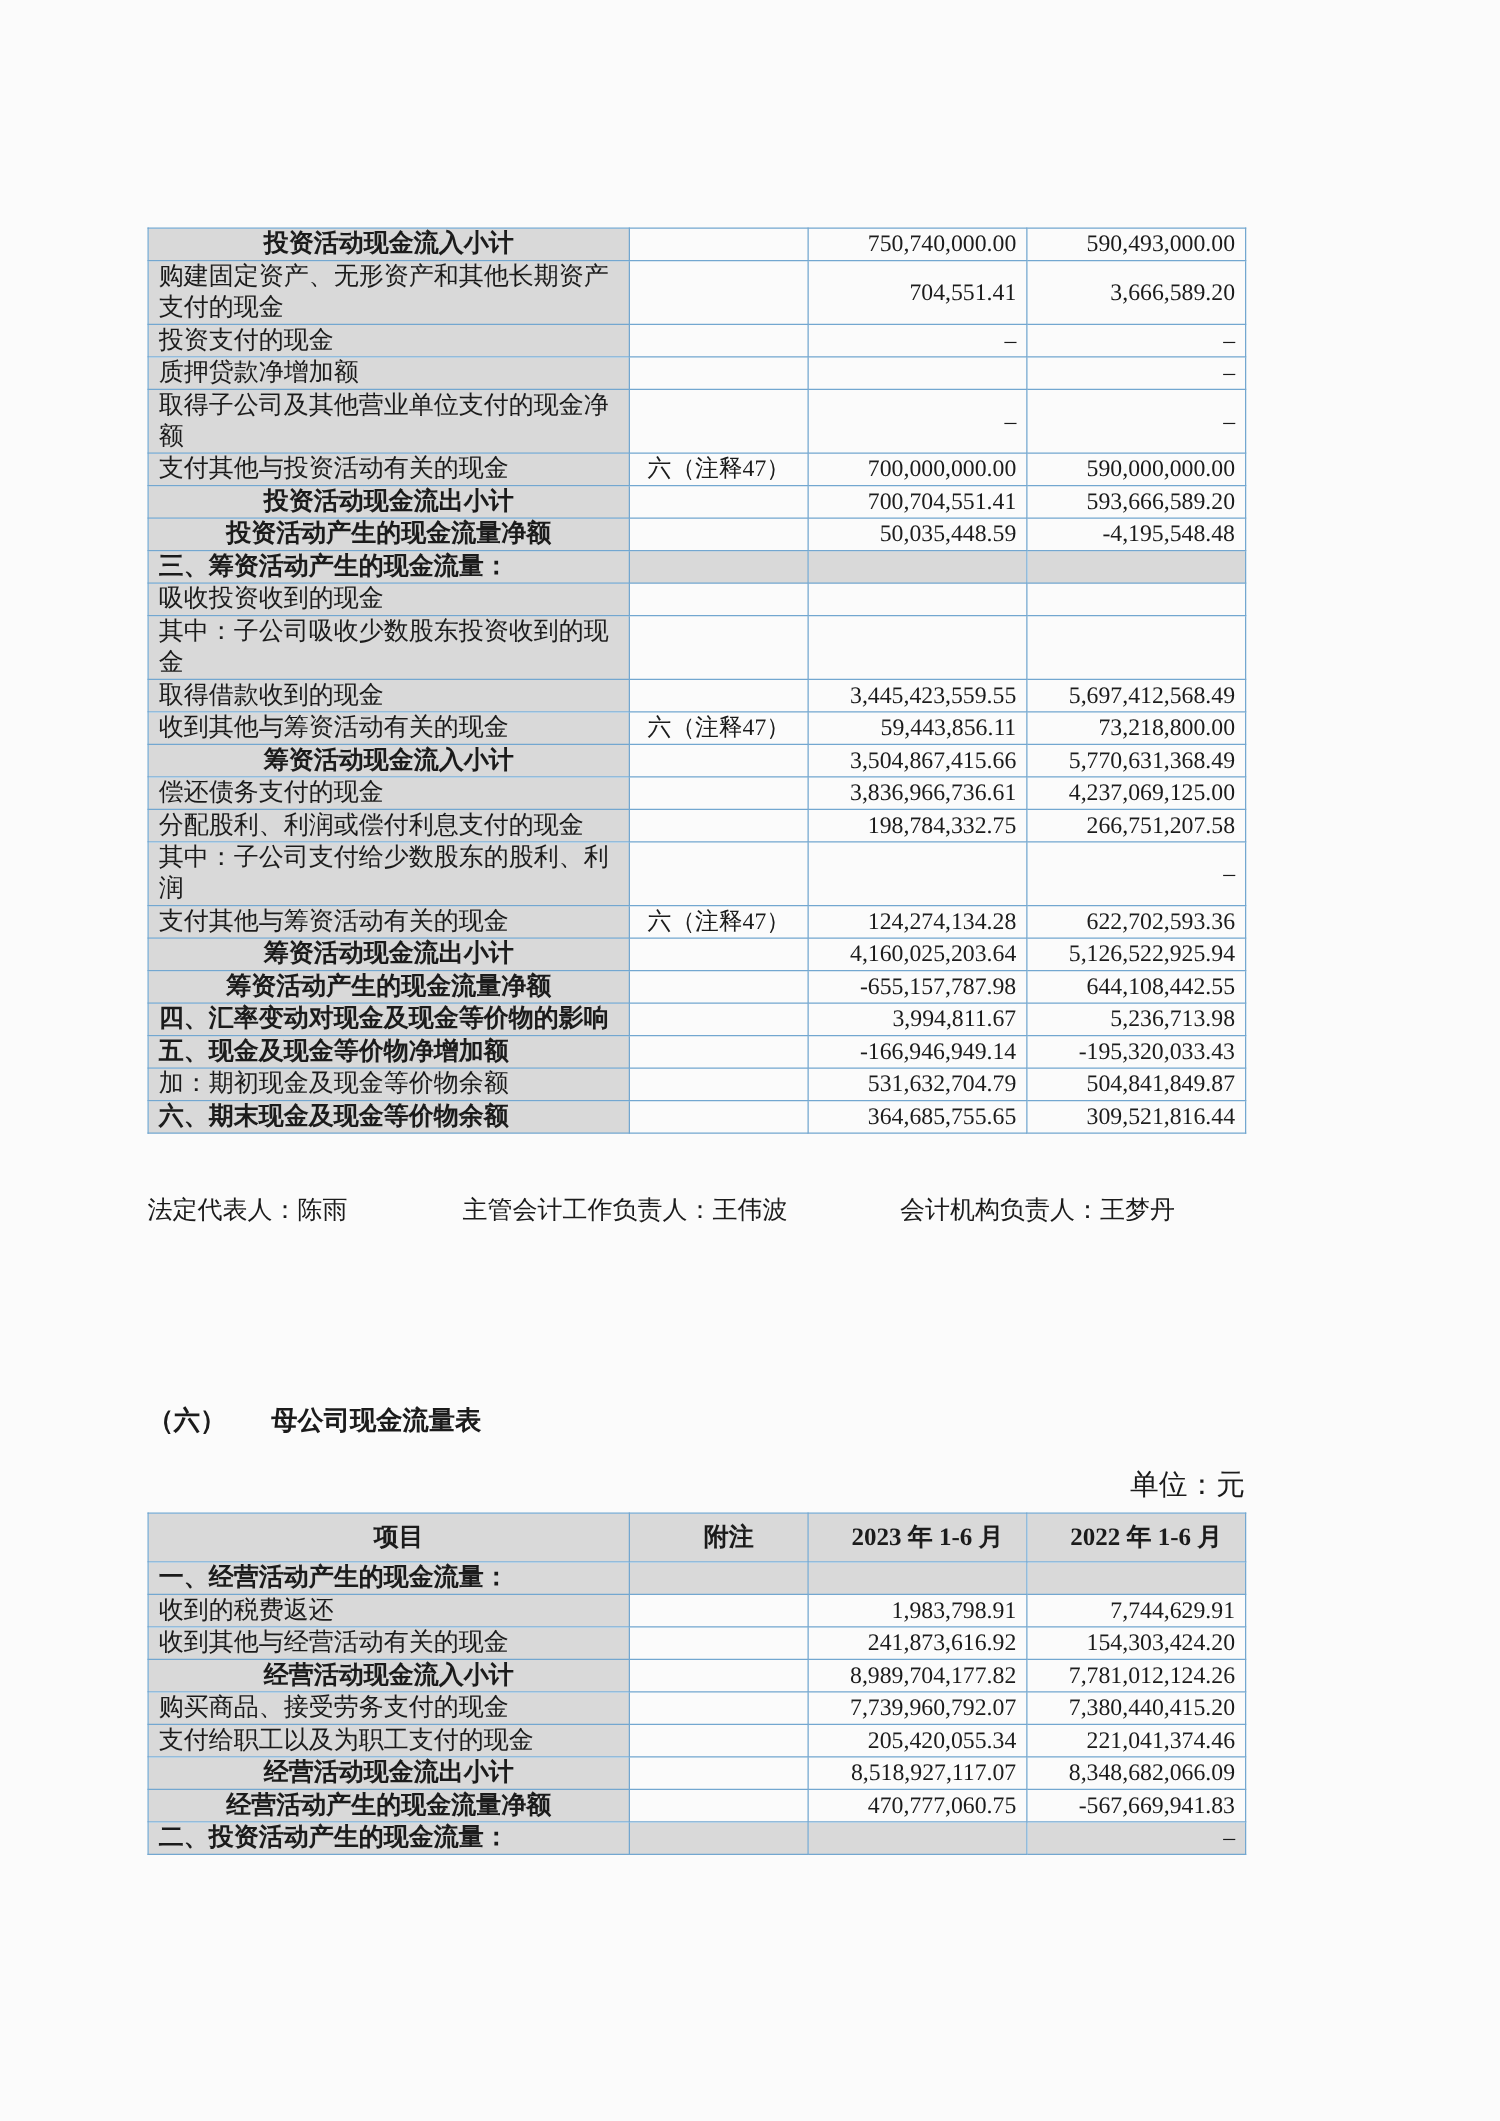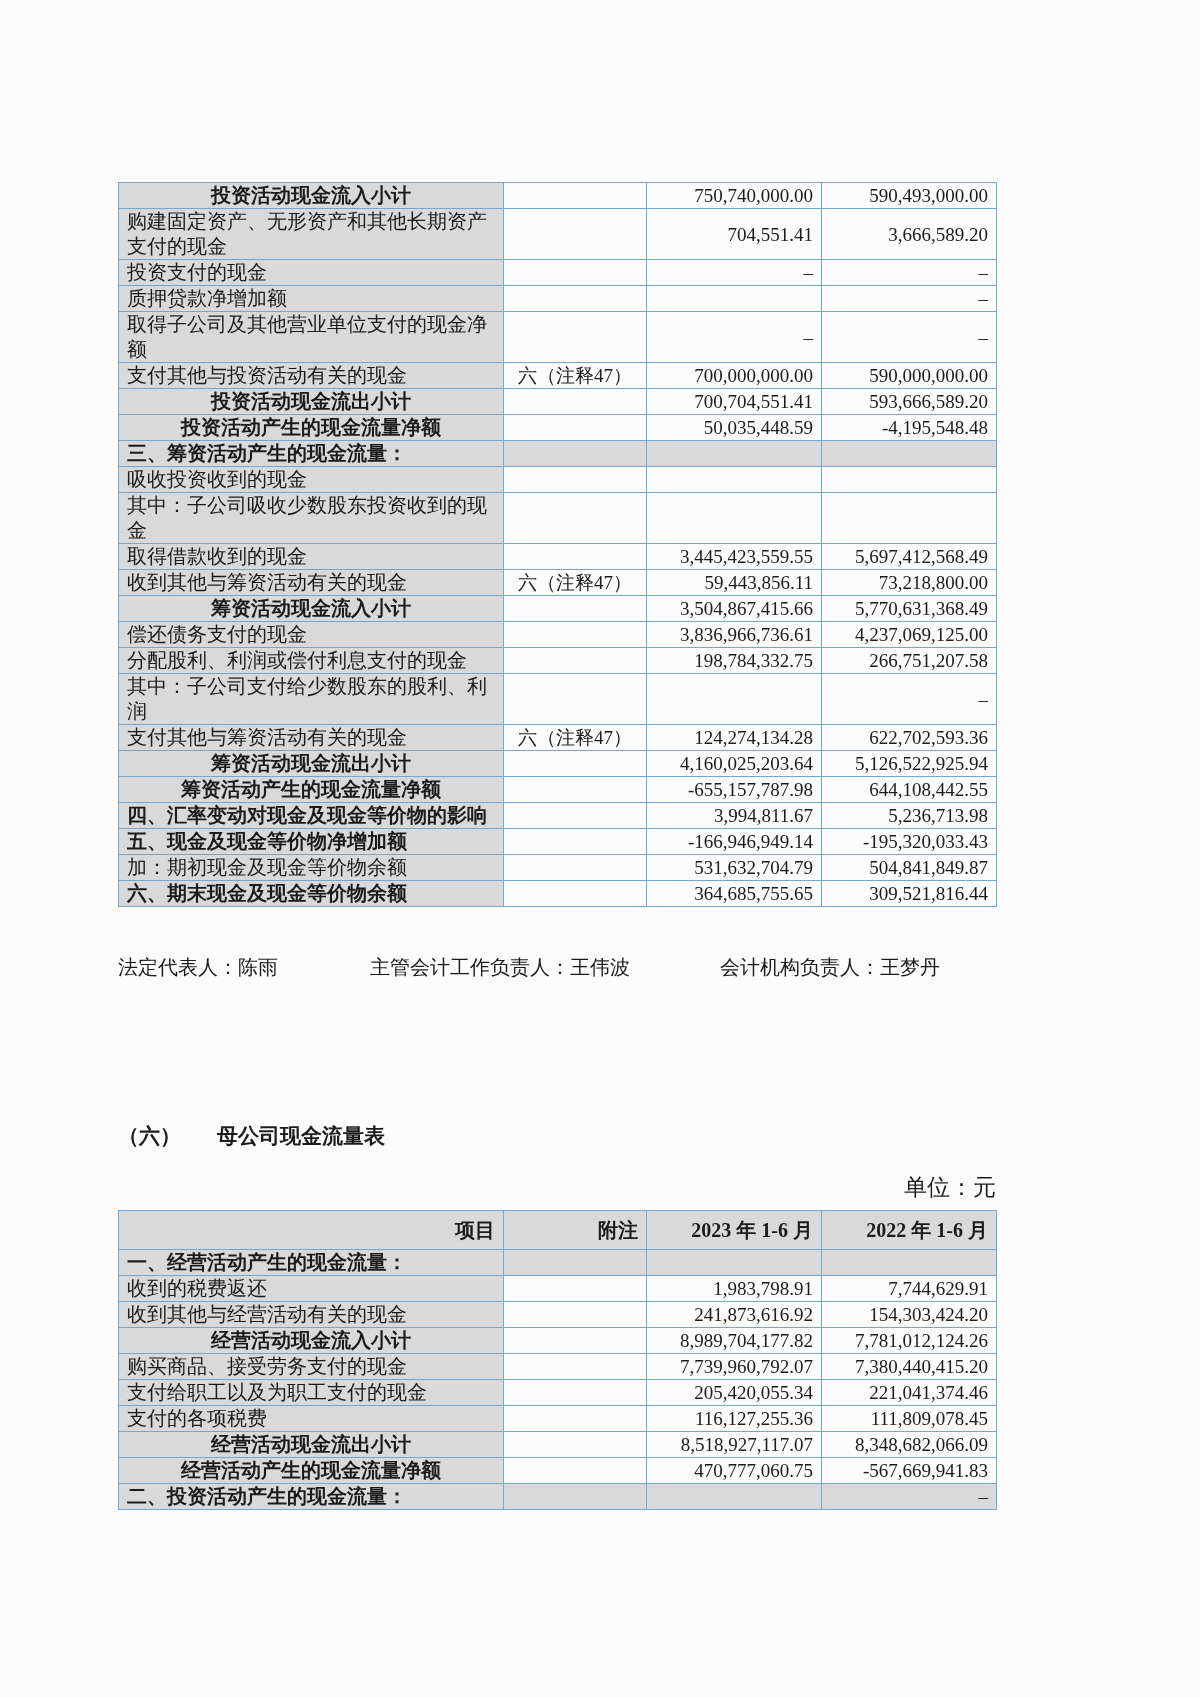--- a/index.html
+++ b/index.html
@@ -19,21 +19,21 @@
   #table1{top:136px;}
   #table2{top:1164px;}
   td,th{
     border:1.5px solid #73a7d0;
     font-size:20px;line-height:25px;
     padding:0 8px;
     overflow:hidden;
     vertical-align:middle;
   }
   th{
-    background:#d9d9d9;font-weight:bold;text-align:right;
+    background:#d9d9d9;font-weight:bold;text-align:center;
     height:38px;line-height:24px;padding-left:24px;
   }
   td.c-label{background:#d9d9d9;text-align:left;}
   td.c-note{text-align:center;padding:0 2px;font-size:19px;}
   td.c-num{text-align:right;font-size:19px;white-space:nowrap;}
   tr.section td{background:#d9d9d9;}
   tr.section td.c-label{font-weight:bold;}
   tr.subtotal td.c-label{font-weight:bold;text-align:center;}
   tr.bold-left td.c-label{font-weight:bold;}
   .signature{
@@ -271,26 +271,20 @@
           <td class="c-note"></td>
           <td class="c-num">7,739,960,792.07</td>
           <td class="c-num">7,380,440,415.20</td>
         </tr>
         <tr class="data">
           <td class="c-label">支付给职工以及为职工支付的现金</td>
           <td class="c-note"></td>
           <td class="c-num">205,420,055.34</td>
           <td class="c-num">221,041,374.46</td>
         </tr>
-        <tr class="data">
-          <td class="c-label">支付的各项税费</td>
-          <td class="c-note"></td>
-          <td class="c-num">116,127,255.36</td>
-          <td class="c-num">111,809,078.45</td>
-        </tr>
         <tr class="subtotal">
           <td class="c-label">经营活动现金流出小计</td>
           <td class="c-note"></td>
           <td class="c-num">8,518,927,117.07</td>
           <td class="c-num">8,348,682,066.09</td>
         </tr>
         <tr class="subtotal">
           <td class="c-label">经营活动产生的现金流量净额</td>
           <td class="c-note"></td>
           <td class="c-num">470,777,060.75</td>

